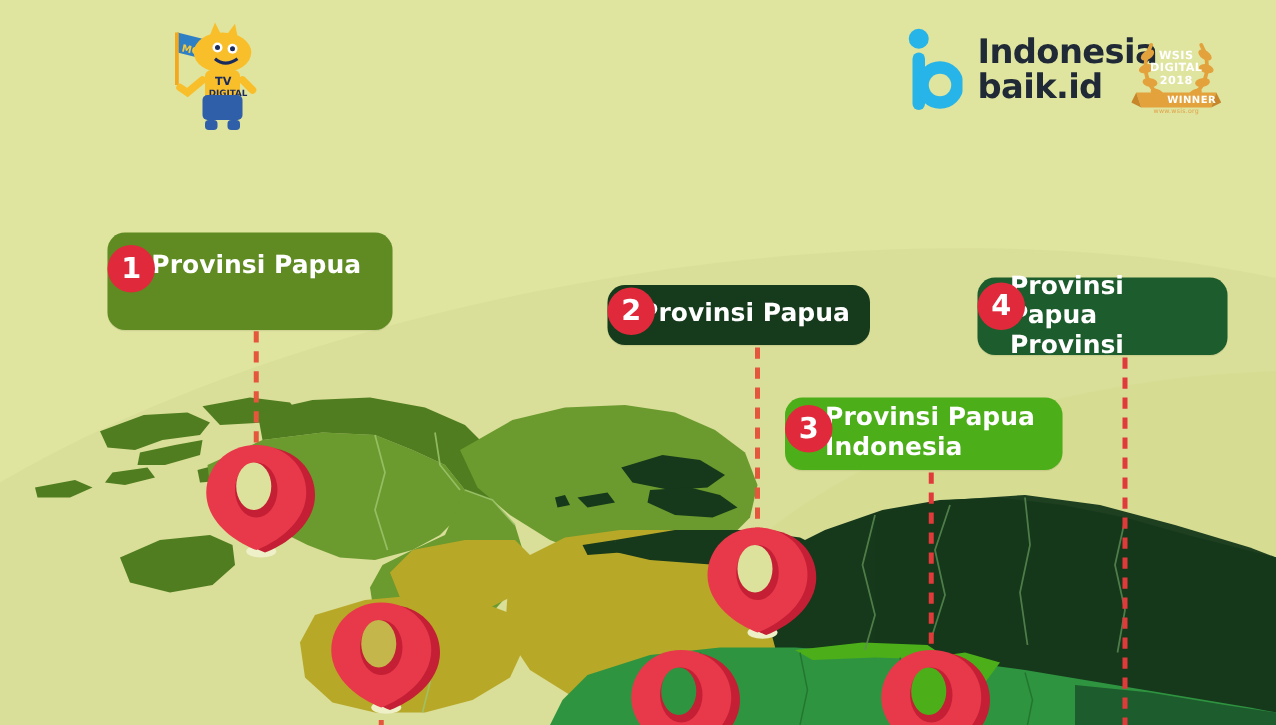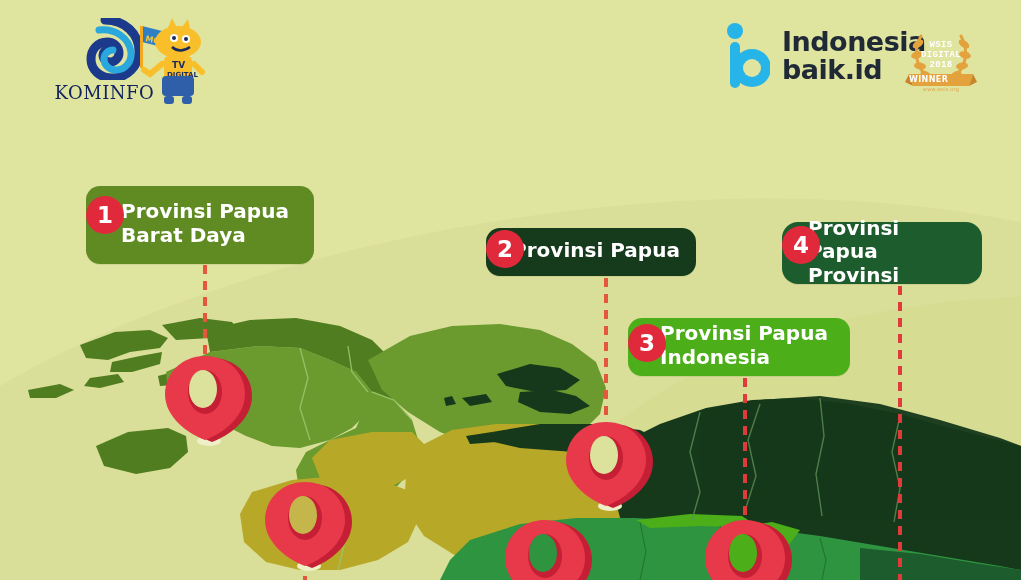--- a/index.html
+++ b/index.html
@@ -48,24 +48,24 @@
 
   .ib-logo { position: absolute; left: 722px; top: 22px; display: flex; align-items: center; gap: 12px; }
   .ib-mark { width: 48px; height: 68px; position: relative; }
   .ib-text { line-height: 1.04; color: #202a36; font-weight: bold; letter-spacing: -0.5px; }
   .ib-text .l1 { font-size: 27px; }
   .ib-text .l2 { font-size: 27px; }
   .wsis { position: absolute; left: 905px; top: 20px; width: 72px; height: 80px; }
   .wsis-txt {
     position: absolute; left: 0; top: 20px; width: 72px;
     text-align: center; color: #ffffff; font-weight: bold;
-    font-size: 9px; line-height: 10px; letter-spacing: .3px; font-family: Liberation Mono, monospace;
+    font-size: 9px; line-height: 10px; letter-spacing: .3px;
   }
   .wsis-win {
-    position: absolute; left: 4px; top: 55px; width: 64px; text-align: left;
+    position: absolute; left: 4px; top: 55px; width: 64px; text-align: right;
     color: #fff; font-weight: bold; font-size: 8px; letter-spacing: .4px;
   }
   .wsis-url {
     position: absolute; left: 0; top: 66px; width: 72px; text-align:center;
     color:#e0a24a; font-size:5px; letter-spacing:.2px;
   }
 
   
   .map { position: absolute; left: 0; top: 0; width: 1021px; height: 580px; }
 
@@ -95,21 +95,21 @@
 
   .c2 { left: 486px; top: 228px; }
   .c2 .box { width: 210px; height: 48px; background: #163a1c; font-size: 20px; }
   .c2 .badge { left: 0px; top: 2px; }
 
   .c3 { left: 628px; top: 318px; }
   .c3 .box { width: 222px; height: 58px; background: #4caf19; font-size: 20px; }
   .c3 .badge { left: 0px; top: 6px; }
 
   .c4 { left: 782px; top: 222px; }
-  .c4 .box { width: 200px; height: 62px; background: #1d5c2d; font-size: 20px; border-radius: 16px; }
+  .c4 .box { width: 200px; height: 62px; background: #1d5c2d; font-size: 20px; }
   .c4 .badge { left: 0px; top: 4px; }
 </style>
 </head>
 <body>
 
 <div id="stage">
 
   <div class="bg-swoosh"></div>
   <div class="bg-swoosh2"></div>
 
@@ -243,32 +243,20 @@
                C736,600 712,584 712,560 C712,540 728,522 752,522 Z" fill="#c41f35"></path>
       <path d="M745,520 C769,520 785,538 785,558 C785,582 761,598 745,604
                C729,598 705,582 705,558 C705,538 721,520 745,520 Z" fill="#e8394a"></path>
       <ellipse cx="745" cy="556" rx="17" ry="22" fill="#c41f35"></ellipse>
       <ellipse cx="743" cy="553" rx="14" ry="19" fill="#4caf19"></ellipse>
     </g>
   </svg>
 
   <div class="hdr">
 
-    <div class="kominfo">
-      <div class="mark">
-        <svg viewBox="0 0 72 62" width="72" height="62">
-          <path d="M36,2 C56,2 70,16 70,33 C70,48 58,60 43,60 C31,60 22,52 22,41
-                   C22,31 29,24 38,24 C45,24 50,29 50,35 C50,40 46,44 41,44
-                   C37,44 34,41 34,37 C34,34 36,32 39,32" fill="none" stroke="#1b3a8c" stroke-width="9" stroke-linecap="round"></path>
-          <path d="M30,12 C46,10 60,20 62,34 C63,44 56,52 47,52 C40,52 35,47 35,41
-                   C35,36 39,32 44,32" fill="none" stroke="#2aa7dd" stroke-width="7" stroke-linecap="round"></path>
-        </svg>
-      </div>
-      <div class="word">KOMINFO</div>
-    </div>
 
     <div class="mascot">
       <svg viewBox="0 0 78 92" width="78" height="92">
 
         <path d="M14,12 L38,18 L38,34 L14,28 Z" fill="#2f7fc4"></path>
         <text x="17" y="27" font-size="8" fill="#f4c93d" font-weight="bold" transform="rotate(12 17 27)">MODI</text>
         <rect x="12" y="12" width="3" height="42" fill="#f4a81d"></rect>
 
         <ellipse cx="50" cy="28" rx="23" ry="16" fill="#f9bf2b"></ellipse>
         <path d="M40,14 L44,4 L49,14 Z" fill="#f9bf2b"></path>
@@ -332,21 +320,21 @@
       <div class="wsis-win">WINNER</div>
       <div class="wsis-url">www.wsis.org</div>
     </div>
   </div>
 
   <div class="callout c1">
     <div class="badge">1</div>
     <div class="box">
       <span>
         <span>Provinsi Papua</span><br>
-        <span>Barat Daya</span><br>
+        <br>
       </span>
     </div>
   </div>
 
   <div class="callout c2">
     <div class="badge">2</div>
     <div class="box">
       <span>Provinsi Papua</span>
     </div>
   </div>

